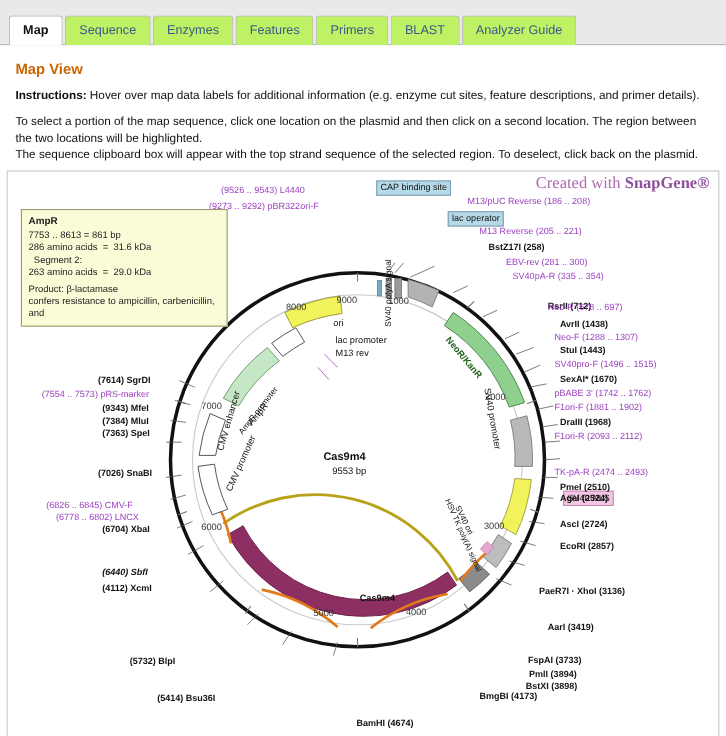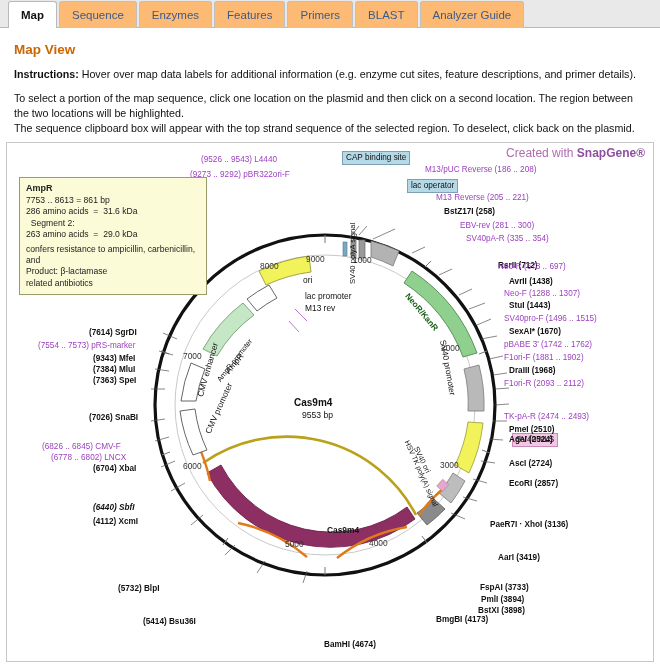--- a/index.html
+++ b/index.html
@@ -11,35 +11,35 @@
     overflow: hidden;
   }
   #app {
     position: relative;
     width: 660px; height: 669px;
     background: #fff;
   }
   
   .tabbar {
     position: relative;
-    height: 28px;
+    height: 41px;
     border-bottom: 1px solid #b9b9b9;
     background: #e9e9e9;
     display: flex;
     align-items: flex-end;
     padding-left: 8px;
   }
   .tab {
     font-size: 11.5px;
     color: #3a5a8c;
     padding: 6px 12px 6px 12px;
     margin-right: 2px;
     border: 1px solid #bfbfbf;
     border-bottom: none;
-    background: #fdba74;
+    background: #bef264;
     border-radius: 3px 3px 0 0;
     line-height: 14px;
     position: relative;
     top: 1px;
     cursor: pointer;
     white-space: nowrap;
   }
   .tab.active {
     background: #ffffff;
     color: #111;
@@ -73,22 +73,23 @@
     position: relative;
     margin: 6px 6px 0 6px;
     height: 520px;
     border: 1px solid #c8c8c8;
     background: #fff;
     overflow: hidden;
   }
   .credit {
     position: absolute;
     right: 8px; top: 3px;
-    font-size: 12px;
+    font-size: 15px;
     color: #b06bb0;
+    font-family: Liberation Serif, serif;
   }
   .credit .sg { color: #8e4f9e; font-weight: bold; }
 
   
   .tooltip-box {
     position: absolute;
     left: 12px; top: 34px;
     width: 188px;
     background: #fbfbd8;
     border: 1px solid #9a9a6a;
@@ -283,23 +284,22 @@
 
     </svg>
 
     <div class="tooltip-box">
       <div class="t-title">AmpR</div>
       <div class="t-line">7753 .. 8613 = 861 bp</div>
       <div class="t-line">286 amino acids  =  31.6 kDa</div>
       <div class="t-line">  Segment 2:</div>
       <div class="t-line">263 amino acids  =  29.0 kDa</div>
       <div class="t-line" style="height:4px"></div>
+      <div class="t-line">Product: β-lactamase</div>
       <div class="t-line" style="white-space:normal">confers resistance to ampicillin, carbenicillin, and</div>
-      <div class="t-line">Product: β-lactamase</div>
-      <div class="t-line">related antibiotics</div>
     </div>
 
     <div class="chip" style="left:335px; top:8px;">CAP binding site</div>
     <div class="chip" style="left:400px; top:36px;">lac operator</div>
     <div class="chip pink" style="left:505px; top:290px;">SV40 NLS</div>
 
     <div class="lbl primer" style="left:194px; top:12px;">(9526 .. 9543) L4440</div>
     <div class="lbl primer" style="left:183px; top:27px;">(9273 .. 9292) pBR322ori-F</div>
     <div class="lbl primer" style="left:418px; top:22px;">M13/pUC Reverse  (186 .. 208)</div>
     <div class="lbl primer" style="left:429px; top:50px;">M13 Reverse  (205 .. 221)</div>

